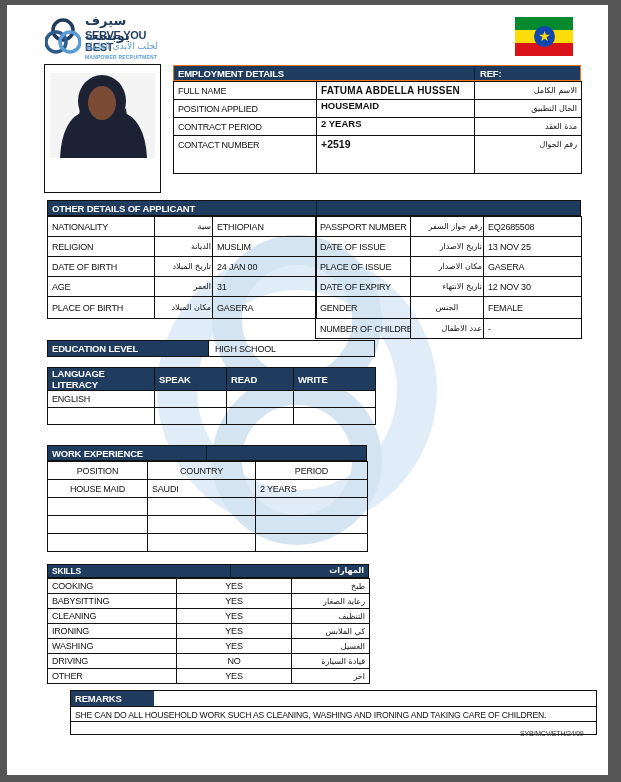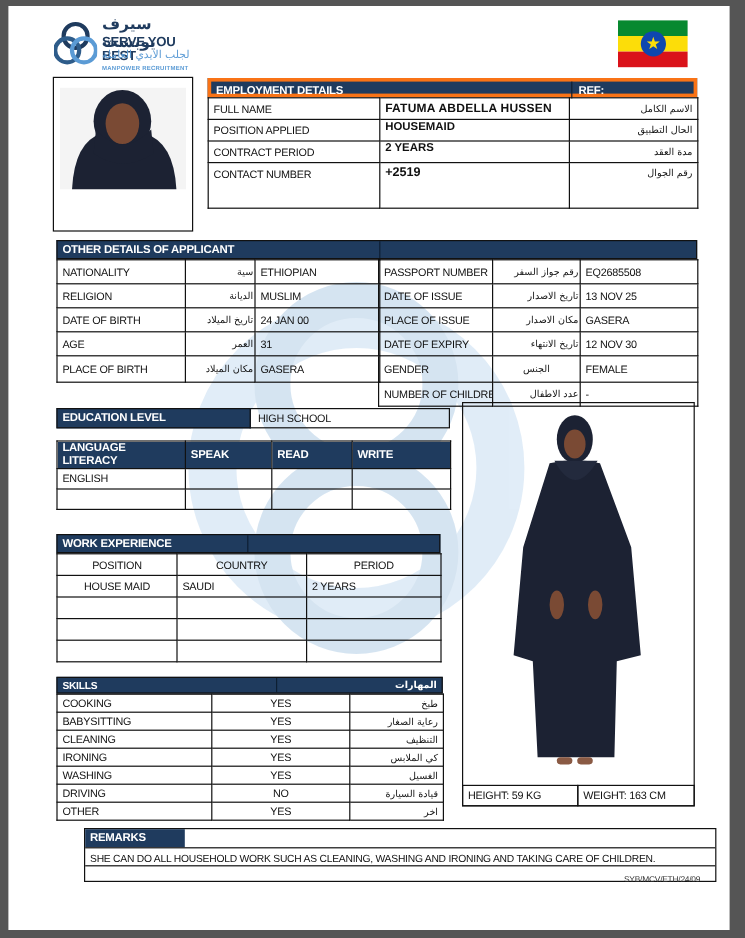--- a/index.html
+++ b/index.html
@@ -54,21 +54,21 @@
   <div class="abs photo-box" style="left:37px; top:59px; width:117px; height:129px;">
     <svg width="105" height="85" viewBox="0 0 105 85" style="position:absolute; left:5px; top:8px;">
       <rect width="105" height="85" fill="#f4f4f4"></rect>
       <path d="M10 85 Q12 45 35 38 L70 38 Q95 45 97 85 Z" fill="#1c2233"></path>
       <ellipse cx="52" cy="28" rx="24" ry="26" fill="#1c2233"></ellipse>
       <ellipse cx="52" cy="30" rx="14" ry="17" fill="#7a4a34"></ellipse>
       <path d="M30 35 Q52 60 76 35 L78 55 Q52 72 28 55 Z" fill="#1c2233"></path>
     </svg>
   </div>
 
-  <div class="abs hdr" style="left:166px; top:60px; width:408px; height:16px; border:3px solid #f97316;padding-left:20px;">
+  <div class="abs hdr" style="left:166px; top:60px; width:408px; height:16px; border:1px solid #f97316;padding-left:20px;">
     <span class="abs" style="left:4px; top:2px;">EMPLOYMENT DETAILS</span>
     <span class="abs" style="left:306px; top:2px;">REF:</span>
     <span class="abs" style="left:300px; top:0; width:1px; height:14px; background:#0d1f33;"></span>
   </div>
   <table style="left:166px; top:76px; width:408px;">
     <colgroup>
         <col style="width:143px">
         <col style="width:158px">
         <col style="width:107px">
       </colgroup>
@@ -292,34 +292,20 @@
           <td class="ar">قيادة السيارة</td>
         </tr>
     <tr style="height:15px;">
           <td class="t">OTHER</td>
           <td class="t" style="text-align:center;">YES</td>
           <td class="ar">اخر</td>
         </tr>
   </tbody>
     </table>
 
-  <div class="abs photo-box" style="left:378px; top:330px; width:194px; height:337px;">
-    <svg width="192" height="316" viewBox="0 0 192 316" style="position:absolute; left:0; top:0;">
-      <ellipse cx="93" cy="30" rx="15" ry="20" fill="#1c2233"></ellipse>
-      <ellipse cx="93" cy="34" rx="9" ry="12" fill="#7a4a34"></ellipse>
-      <path d="M72 50 Q93 45 114 50 L140 120 L148 210 L128 215 L126 295 L62 295 L58 215 L42 210 L50 120 Z" fill="#1c2233"></path>
-      <path d="M76 48 Q93 80 112 48" fill="#232a3d"></path>
-      <ellipse cx="78" cy="168" rx="6" ry="12" fill="#7a4a34"></ellipse>
-      <ellipse cx="110" cy="168" rx="6" ry="12" fill="#7a4a34"></ellipse>
-      <rect x="78" y="295" width="13" height="6" rx="3" fill="#8a5a44"></rect>
-      <rect x="95" y="295" width="13" height="6" rx="3" fill="#8a5a44"></rect>
-    </svg>
-    <div class="abs t" style="left:-1px; top:318px; width:97px; height:18px; border:1px solid #111; padding:3px 4px;">HEIGHT: 59 KG</div>
-    <div class="abs t" style="left:95px; top:318px; width:98px; height:18px; border:1px solid #111; padding:3px 4px;">WEIGHT: 163 CM</div>
-  </div>
 
   <div class="abs" style="left:63px; top:685px; width:527px; height:45px; border:1px solid #111;">
     <div class="abs hdr" style="left:0; top:0; width:83px; height:15px; padding:2px 4px;">
       <span>REMARKS</span>
     </div>
     <div class="abs" style="left:0; top:15px; width:525px; height:1px; background:#111;"></div>
     <div class="abs t" style="left:4px; top:19px; font-size:8.6px;">SHE CAN DO ALL HOUSEHOLD WORK SUCH AS CLEANING, WASHING AND IRONING AND TAKING CARE OF CHILDREN.</div>
     <div class="abs" style="left:0; top:30px; width:525px; height:1px; background:#111;"></div>
   </div>
   <div class="abs t" style="left:513px; top:725px; font-size:7px; color:#333;">SYB/MCV/ETH/24/09</div>

